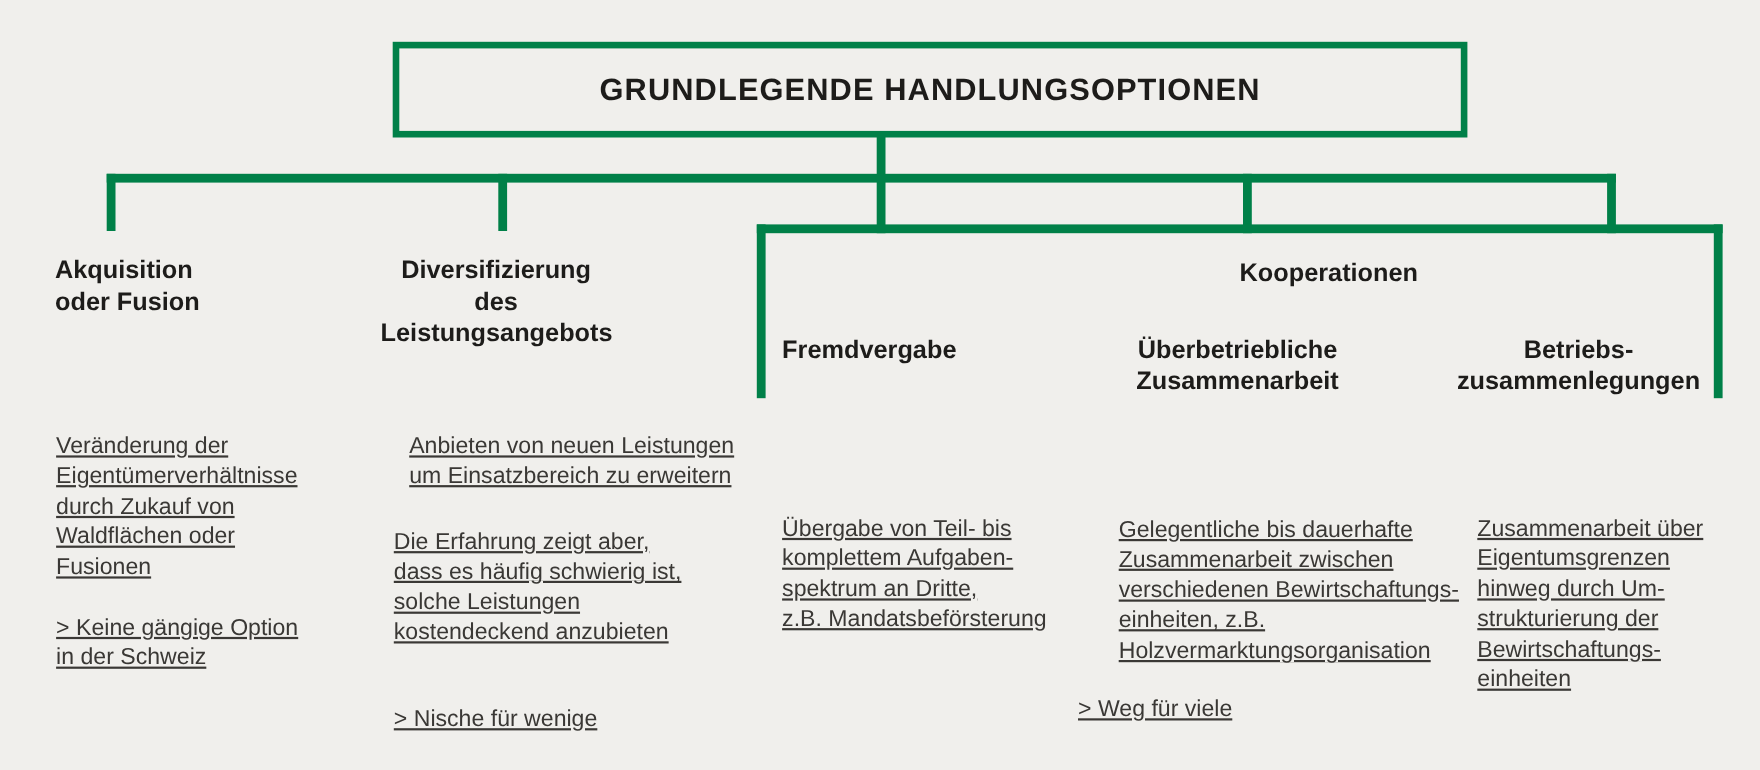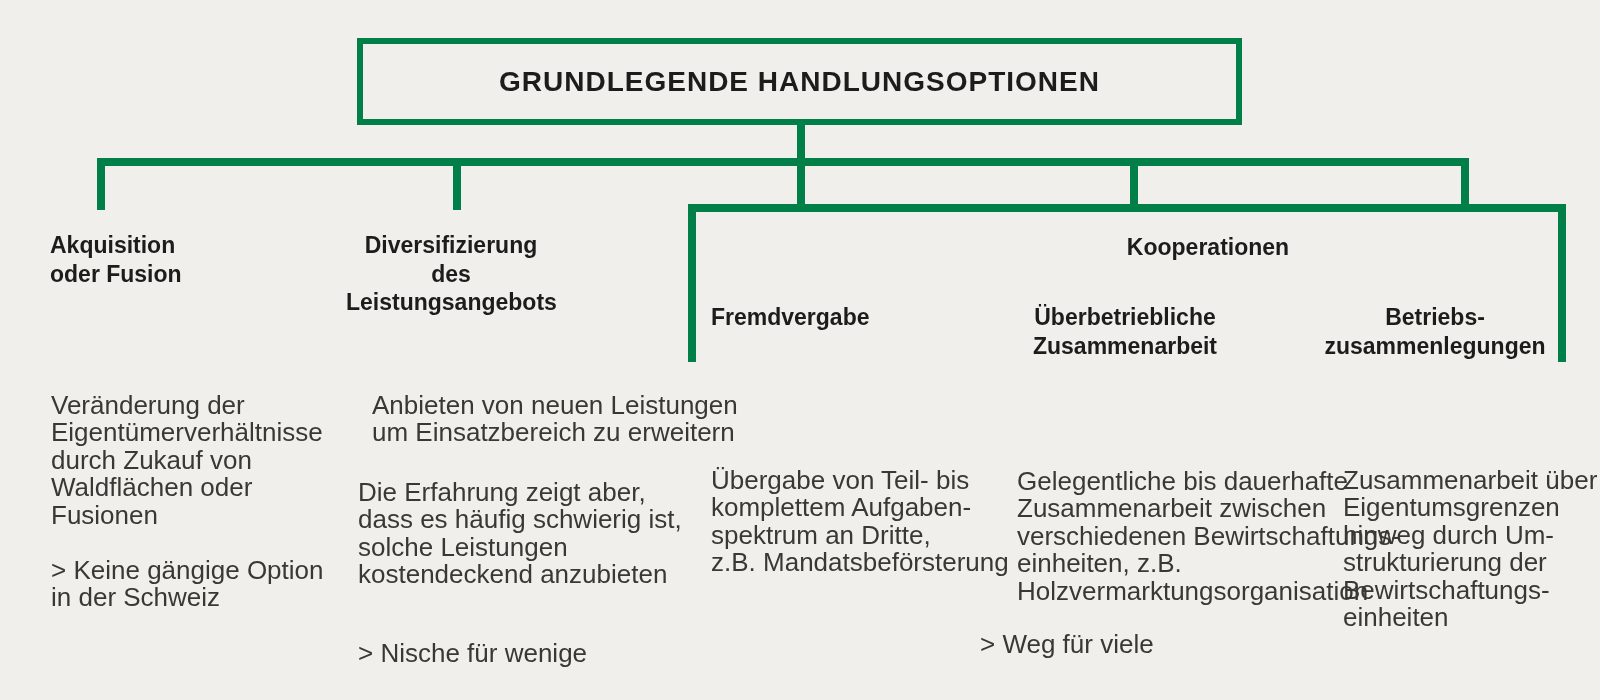--- a/index.html
+++ b/index.html
@@ -17,21 +17,21 @@
   
   .seg {
     position: absolute;
     background: var(--line-green, #008048);
   }
   
   .root-box {
     position: absolute;
     left: 357px;
     top: 38px;
-    width: 885px;
+    width: 977px;
     height: 87px;
     box-sizing: border-box;
     border: 6px solid var(--line-green, #008048);
     display: flex;
     align-items: center;
     justify-content: center;
   }
   .root-title {
     font-size: 28px;
     font-weight: bold;
@@ -45,24 +45,25 @@
     font-size: 23px;
     font-weight: bold;
     line-height: 28.5px;
     color: var(--heading-text, #1d1c1a);
     white-space: pre-line;
   }
   .center { text-align: center; }
   
   .body-text {
     position: absolute;
-    font-size: 26px;
+    font-size: 21px;
     line-height: 27.4px;
     color: var(--body-text, #3a3835);
     white-space: pre-line;
+    text-decoration: underline;
   }
 
   
   .trunk            { left: 797px;  top: 123px; width: 8px;    height: 89px;  }
   .level1-line      { left: 97px;   top: 158px; width: 1372px; height: 8px;   }
   .stub-akq         { left: 97px;   top: 158px; width: 8px;    height: 52px;  }
   .stub-div         { left: 453px;  top: 158px; width: 8px;    height: 52px;  }
   .stub-mid         { left: 1130px; top: 158px; width: 8px;    height: 54px;  }
   .elbow-right      { left: 1461px; top: 158px; width: 8px;    height: 54px;  }
   .koop-line        { left: 688px;  top: 204px; width: 878px;  height: 8px;   }

